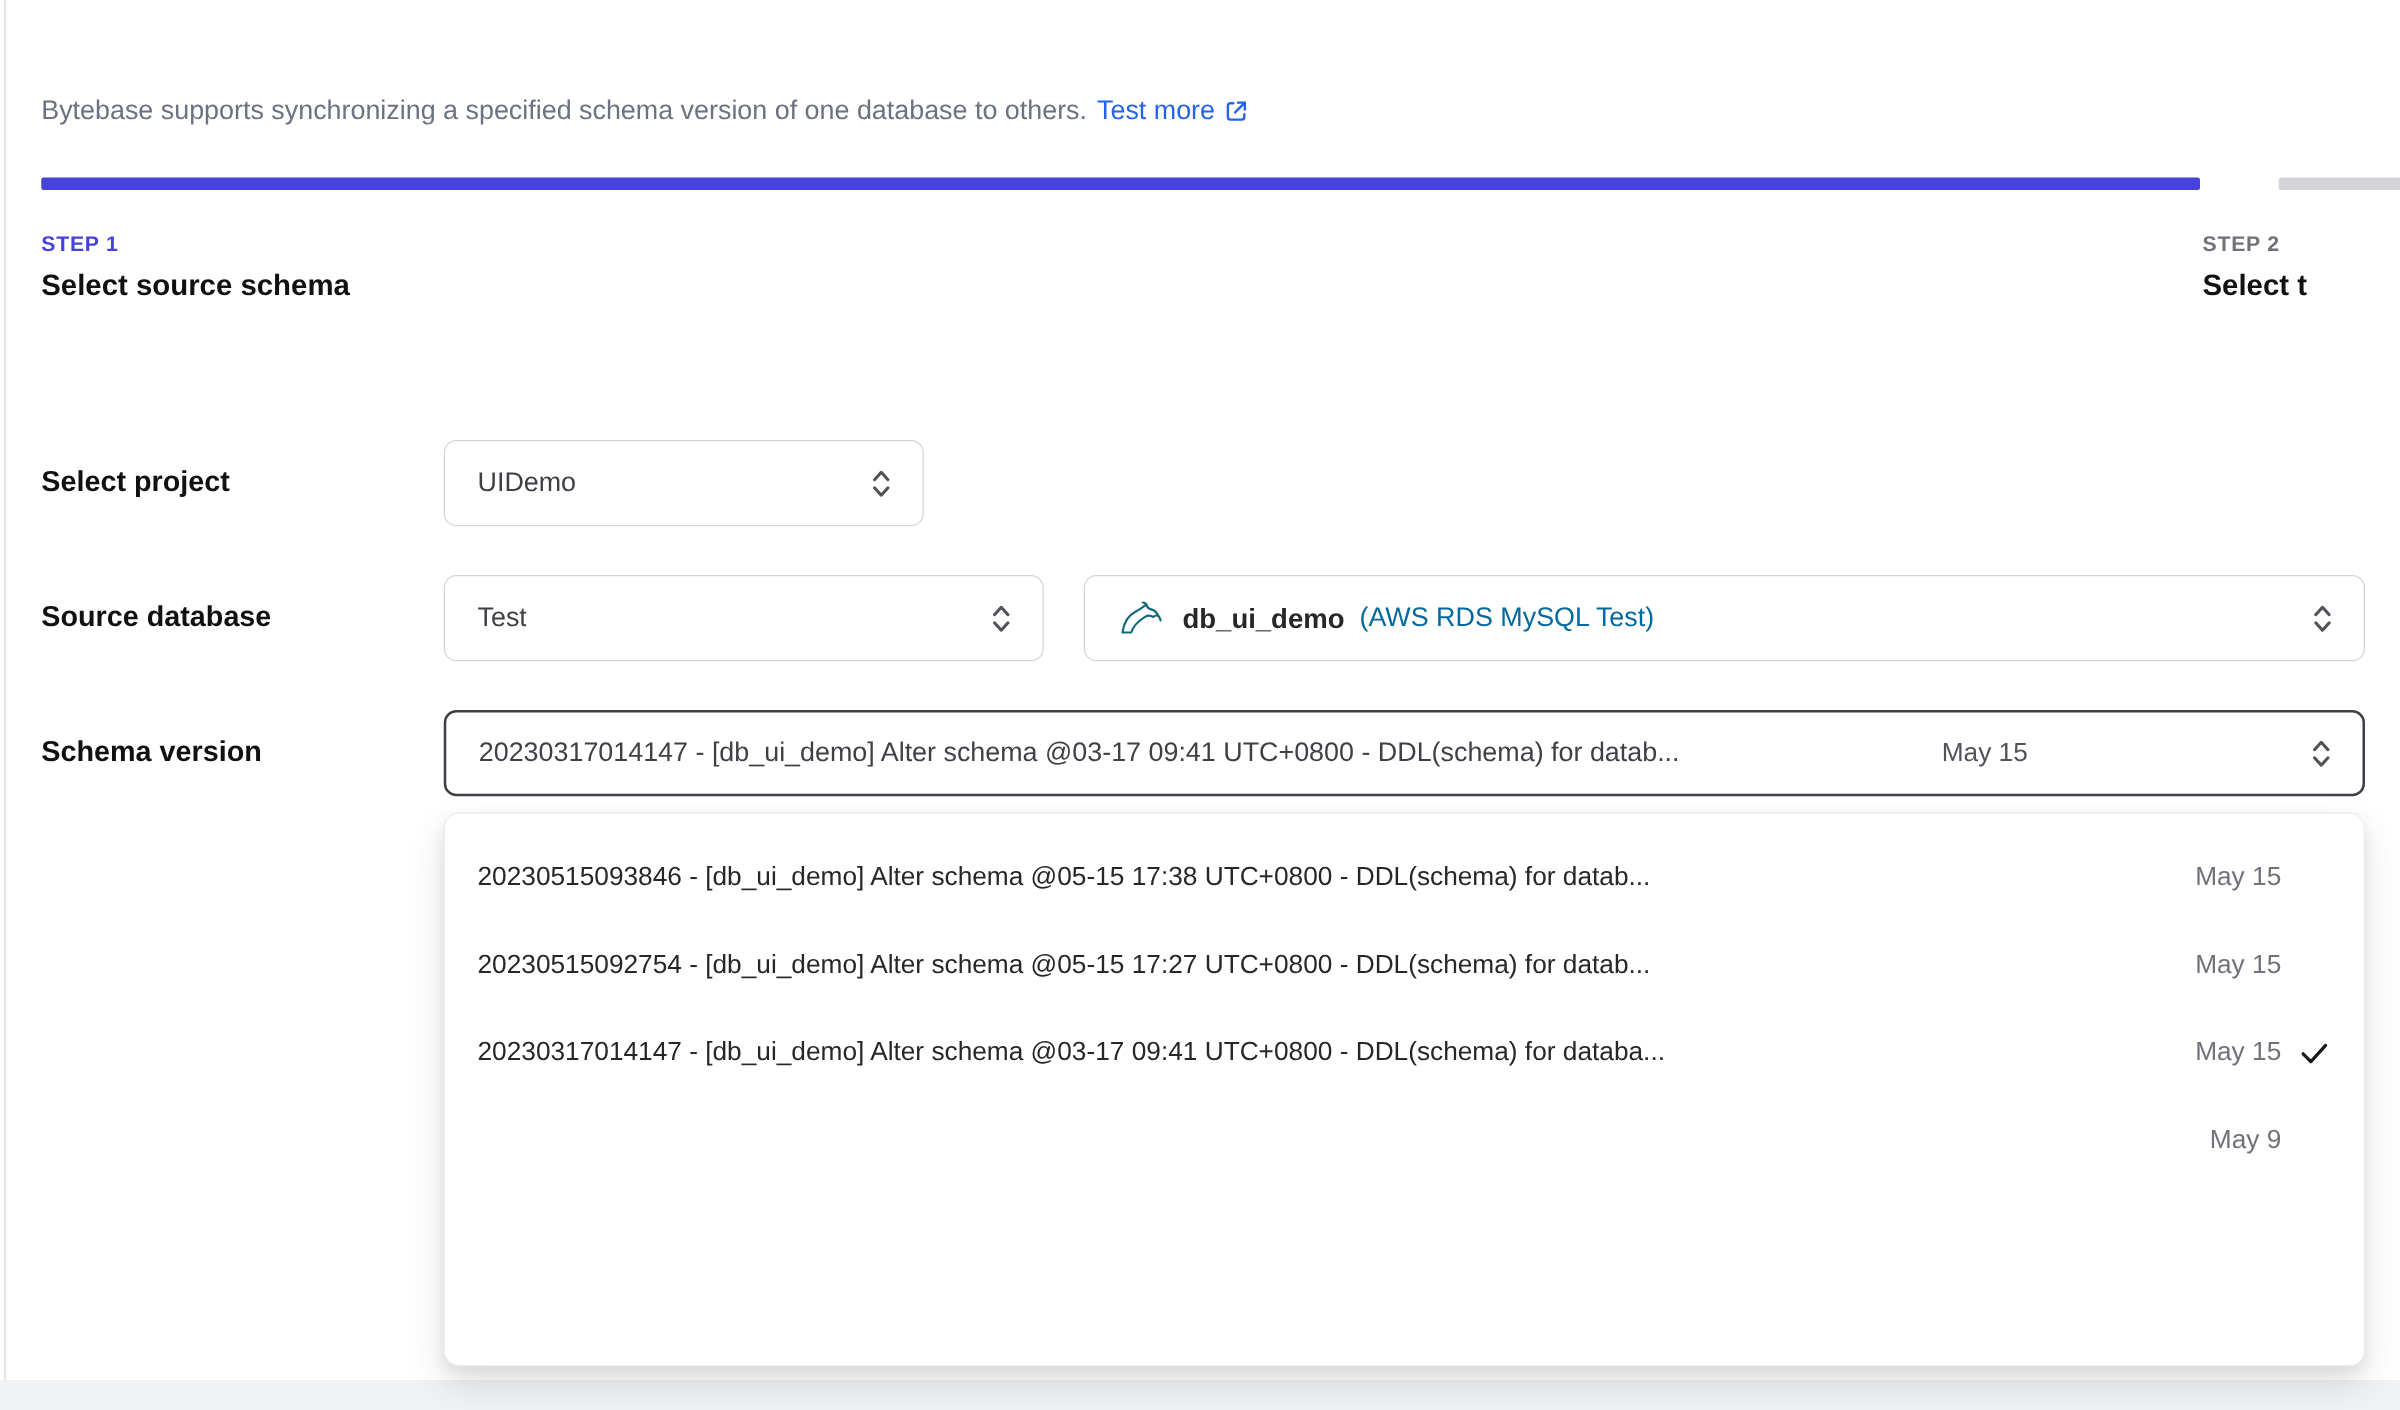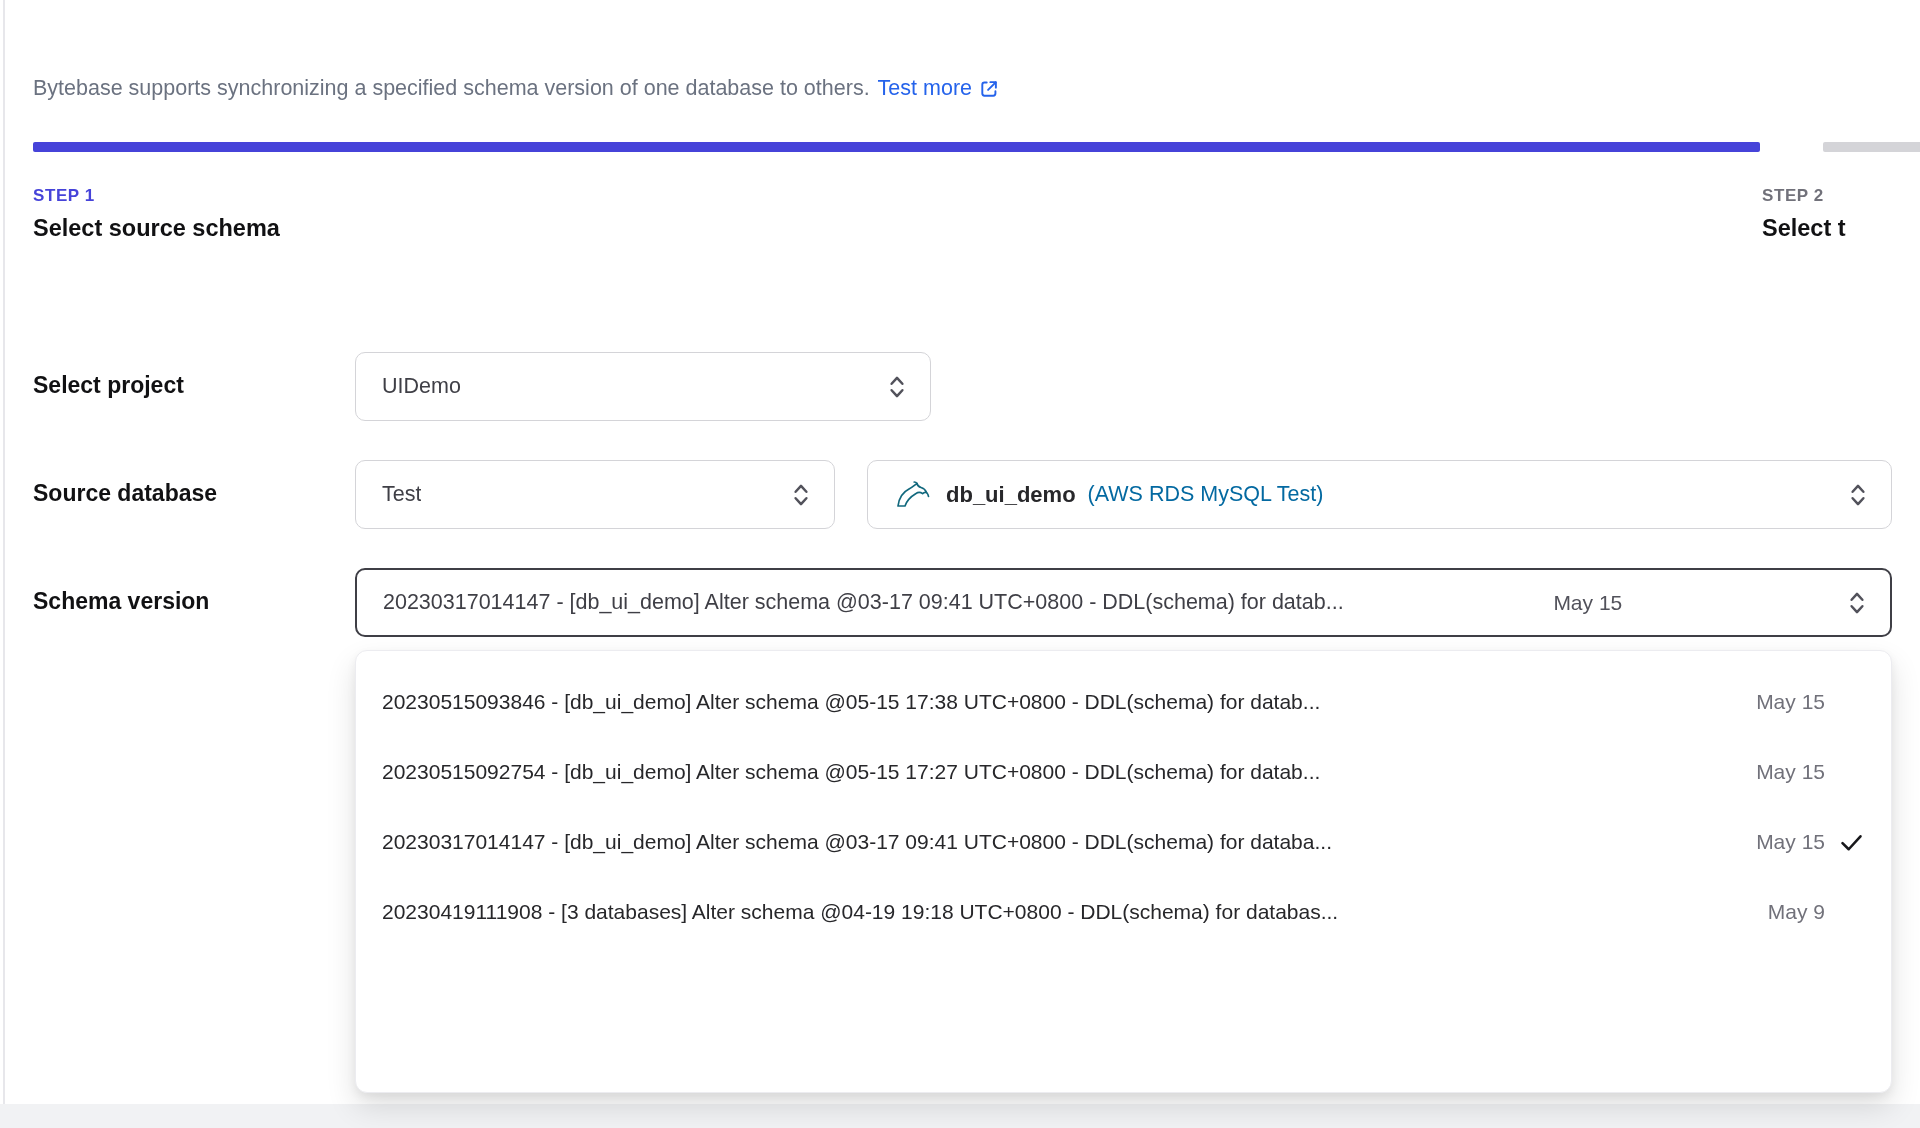--- a/index.html
+++ b/index.html
@@ -87,21 +87,21 @@
   <div class="step step-1">
     <div class="step-label">STEP 1</div>
     <div class="step-title">Select source schema</div>
   </div>
   <div class="step step-2">
     <div class="step-label">STEP 2</div>
     <div class="step-title">Select t</div>
   </div>
 
   <div class="field-label" style="top:372px;">Select project</div>
-  <div class="select" style="left:355px; top:352px; width:576px;justify-content:center;">
+  <div class="select" style="left:355px; top:352px; width:384px;justify-content:center;">
     <span class="select-value">UIDemo</span>
     <span class="stepper">
       <svg width="22" height="28" viewBox="0 0 20 26" fill="none" stroke="#52525b" stroke-width="2.3" stroke-linecap="round" stroke-linejoin="round">
         <path d="M5 10 L10 4.5 L15 10"></path>
           <path d="M5 16 L10 21.5 L15 16"></path>
       </svg>
     </span>
   </div>
 
   <div class="field-label" style="top:480px;">Source database</div>
@@ -171,21 +171,20 @@
         <span class="option-text">20230317014147 - [db_ui_demo] Alter schema @03-17 09:41 UTC+0800 - DDL(schema) for databa...</span>
         <span class="option-date">May 15</span>
         <span class="option-check">
           <svg width="27" height="27" viewBox="0 0 24 24" fill="none" stroke="#18181b" stroke-width="2.3" stroke-linecap="round" stroke-linejoin="round">
               <path d="M4 12.5 9.5 18 20 6.5"></path>
             </svg>
         </span>
       </div>
 
       <div class="option">
-        <span class="option-text">20230419111908 - [3 databases] Alter schema @04-19 19:18 UTC+0800 - DDL(schema) for databas...</span>
         <span class="option-date">May 9</span>
         <span class="option-check">
           <svg width="27" height="27" viewBox="0 0 24 24" fill="none" stroke="#18181b" stroke-width="2.3" stroke-linecap="round" stroke-linejoin="round">
               <path d="M4 12.5 9.5 18 20 6.5"></path>
             </svg>
         </span>
       </div>
 
 
     </div>

